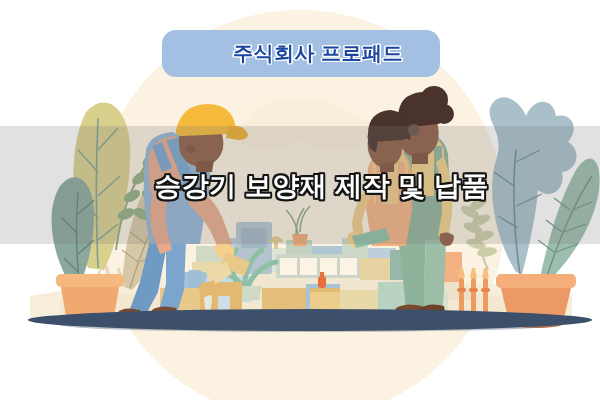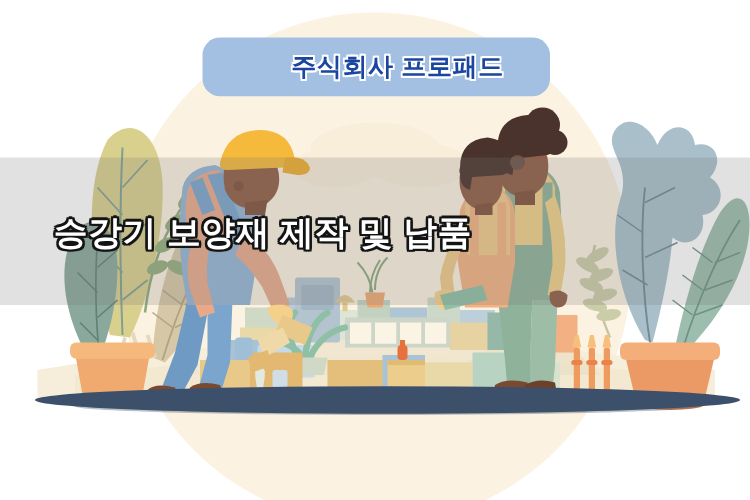--- a/index.html
+++ b/index.html
@@ -35,21 +35,21 @@
     text-shadow:
       -1.4px -1.4px 0 #fff, 1.4px -1.4px 0 #fff,
       -1.4px  1.4px 0 #fff, 1.4px  1.4px 0 #fff,
       -1.4px 0 0 #fff, 1.4px 0 0 #fff,
       0 -1.4px 0 #fff, 0 1.4px 0 #fff;
   }
 
   
   #headline {
     position:absolute; left:0; top:168px; width:600px;
-    text-align:left;
+    text-align:center;
     padding-left:43px;
   }
   #headline-text {
     font-size:27px; font-weight:bold; letter-spacing:.5px;
     color:#ffffff; white-space:nowrap;
     text-shadow:
       -1.8px -1.8px 0 #141414, 1.8px -1.8px 0 #141414,
       -1.8px  1.8px 0 #141414, 1.8px  1.8px 0 #141414,
       -2px 0 0 #141414, 2px 0 0 #141414,
       0 -2px 0 #141414, 0 2px 0 #141414,

